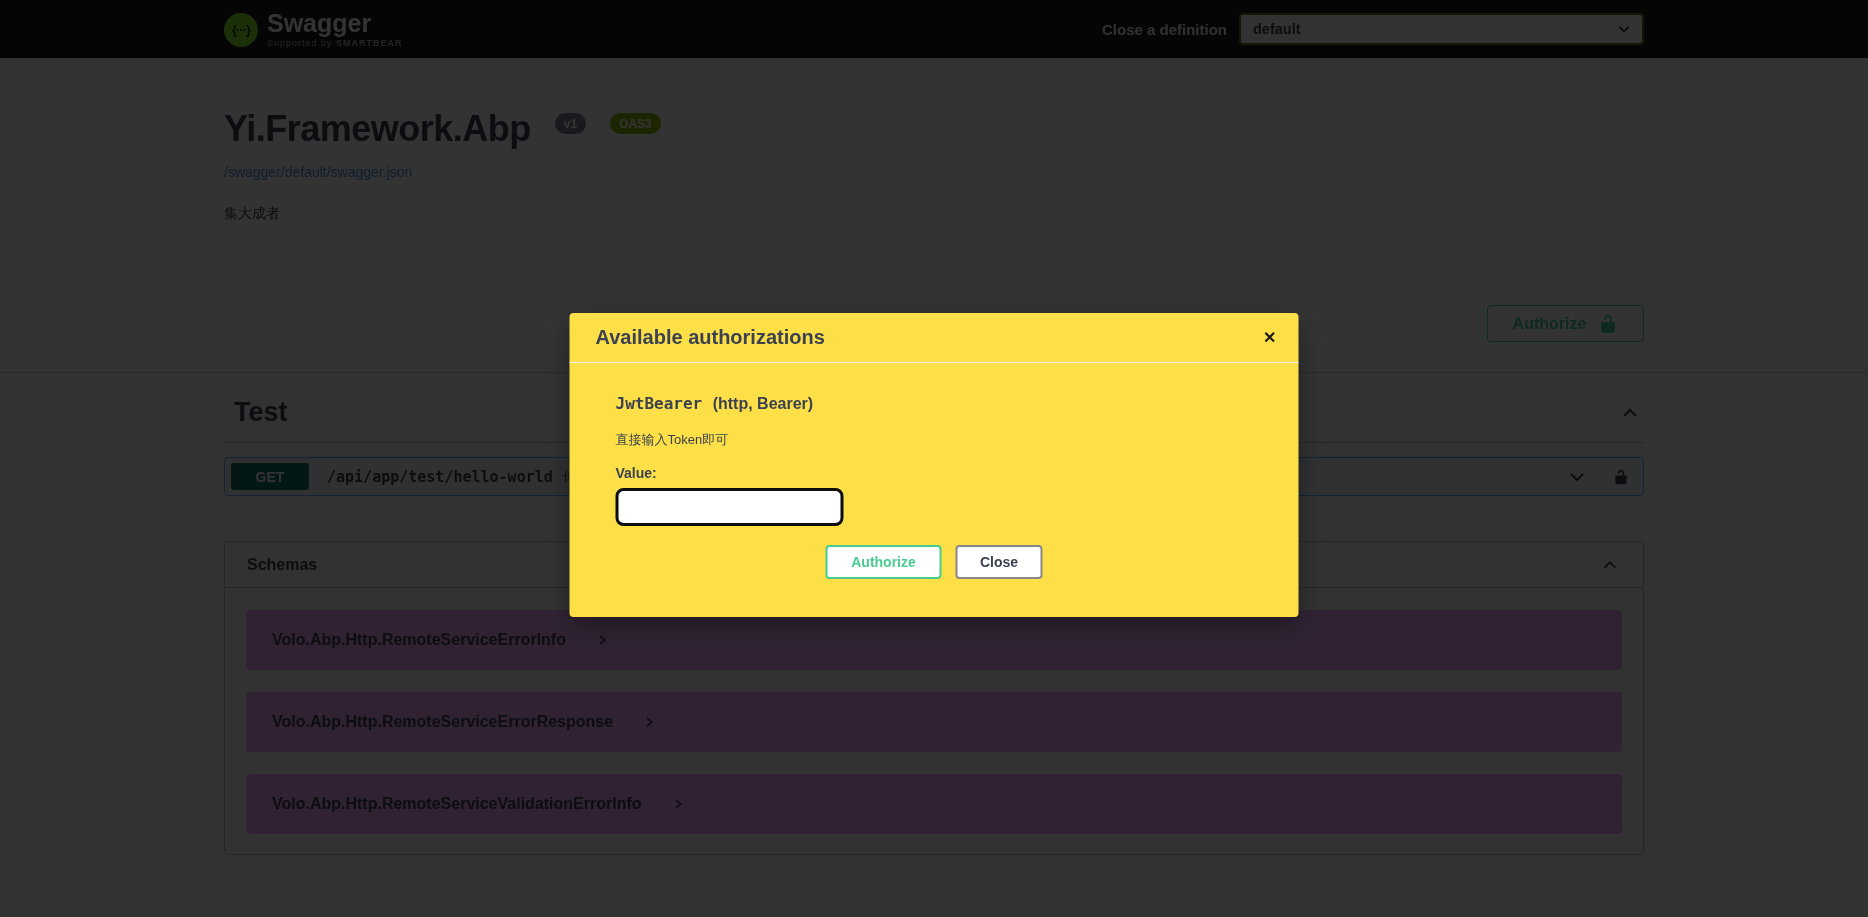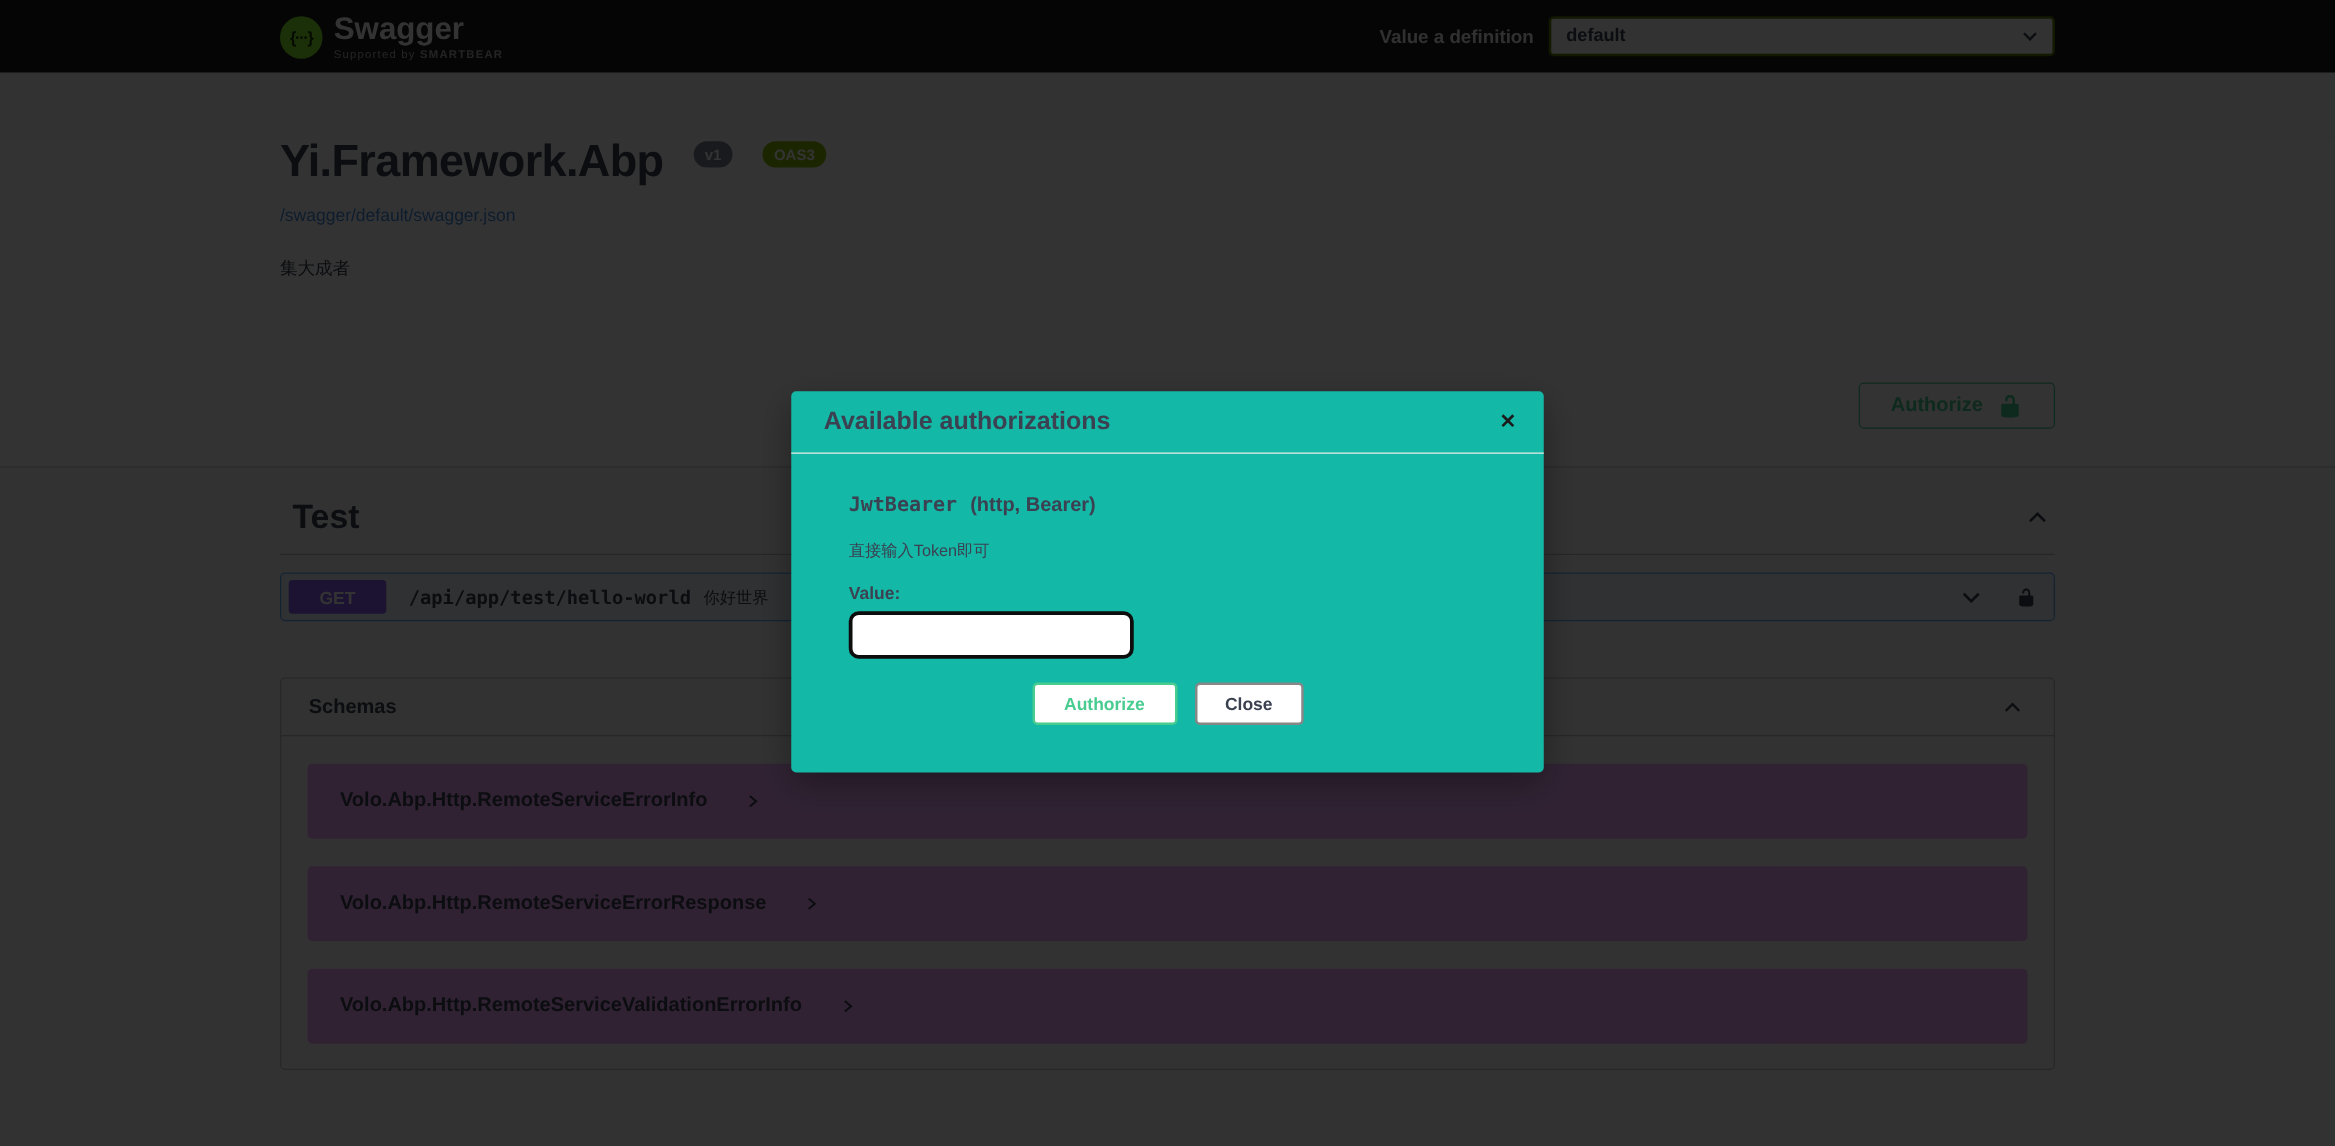--- a/index.html
+++ b/index.html
@@ -59,21 +59,21 @@
     display: flex; align-items: center; justify-content: space-between; cursor: pointer;
   }
   .opblock-tag .tag-title { font-size: 27px; font-weight: 700; color: #3b4151; }
   .opblock-get {
     margin-top: 14px; height: 39px;
     background: rgba(97,175,254,.1);
     border: 1px solid #61affe; border-radius: 4px;
     display: flex; align-items: center; gap: 10px; padding: 0 14px 0 6px; cursor: pointer;
   }
   .method-badge {
-    width: 78px; height: 27px; background: #8b5cf6; color: #ffffff;
+    width: 78px; height: 27px; background: #0f766e; color: #ffffff;
     font-weight: 700; font-size: 14px; border-radius: 3px;
     display: flex; align-items: center; justify-content: center;
   }
   .op-path {
     margin-left: 8px; font-family: "DejaVu Sans Mono", "Liberation Mono", monospace;
     font-weight: 700; font-size: 15px; color: #3b4151;
   }
   .op-summary { font-size: 13px; color: #3b4151; }
   .op-spacer { flex: 1; }
   .op-chevron { margin-right: 16px; }
@@ -88,21 +88,21 @@
   .model-row {
     margin: 22px 21px 0 21px; height: 60px; background: #f0abfc; border-radius: 4px;
     display: flex; align-items: center; gap: 29px; padding: 0 26px; cursor: pointer;
   }
   .model-row .model-name { font-size: 16px; font-weight: 700; color: #3b4151; }
 
   
   .overlay { position: fixed; inset: 0; background: rgba(0,0,0,.8); z-index: 10; }
   .modal {
     position: fixed; top: 313px; left: 50%; transform: translateX(-50%);
-    width: 602px; background: #14b8a6; border-radius: 4px; z-index: 20;
+    width: 729px; background: #fde047; border-radius: 4px; z-index: 20;
     box-shadow: 0 10px 30px rgba(0,0,0,.35);
   }
   .modal-header {
     height: 50px; border-bottom: 1px solid #ebebeb;
     display: flex; align-items: center; justify-content: space-between;
     padding: 0 18px 0 26px;
   }
   .modal-title { font-size: 20px; font-weight: 700; color: #3b4151; }
   .modal-close {
     background: none; border: none; cursor: pointer;
@@ -139,21 +139,21 @@
       <div class="logo-circle">{···}</div>
       <div class="logo-textcol">
         <span class="logo-title">Swagger</span>
         <span class="logo-tagline">
           <span>Supported by</span>
           <b>SMARTBEAR</b>
         </span>
       </div>
     </div>
     <div class="topbar-right">
-      <span class="select-label">Value a definition</span>
+      <span class="select-label">Close a definition</span>
       <div class="definition-select">
         <span class="sel-text">default</span>
         <svg class="icon-svg" width="16" height="16" viewBox="0 0 20 20">
           <polyline points="4,7 10,13 16,7" fill="none" stroke="#3b4151" stroke-width="2.4"></polyline>
         </svg>
       </div>
     </div>
   </div>
 </header>
 

